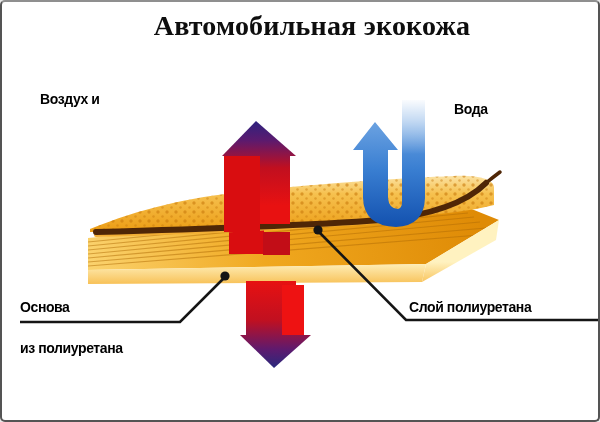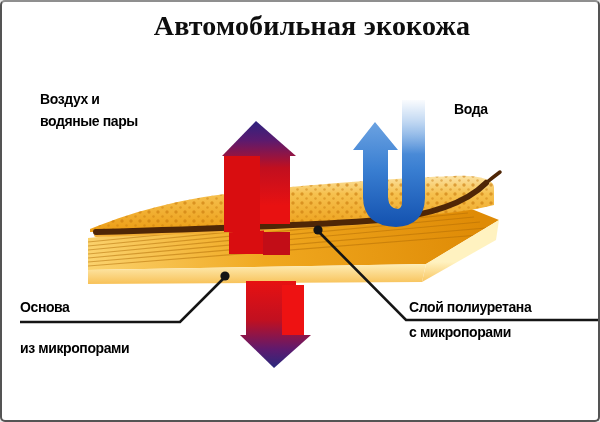--- a/index.html
+++ b/index.html
@@ -146,28 +146,26 @@
       <path d="M316 229 L404 318 L596 318"></path>
     </g>
     <circle cx="223" cy="274" r="4.6" fill="#151515"></circle>
     <circle cx="316" cy="228" r="4.6" fill="#151515"></circle>
   </svg>
 
   <div class="title">Автомобильная экокожа</div>
 
   <div class="lbl lbl-air">
     <div>Воздух и</div>
-    <div>водяные пары</div>
   </div>
 
   <div class="lbl lbl-water">Вода</div>
 
   <div class="lbl lbl-base">
     <div class="l1">Основа</div>
-    <div>из микропорами</div>
+    <div>из полиуретана</div>
   </div>
 
   <div class="lbl lbl-pu">
     <div class="l1">Слой полиуретана</div>
-    <div>с микропорами</div>
   </div>
 
 </div>
 
 </body></html>

